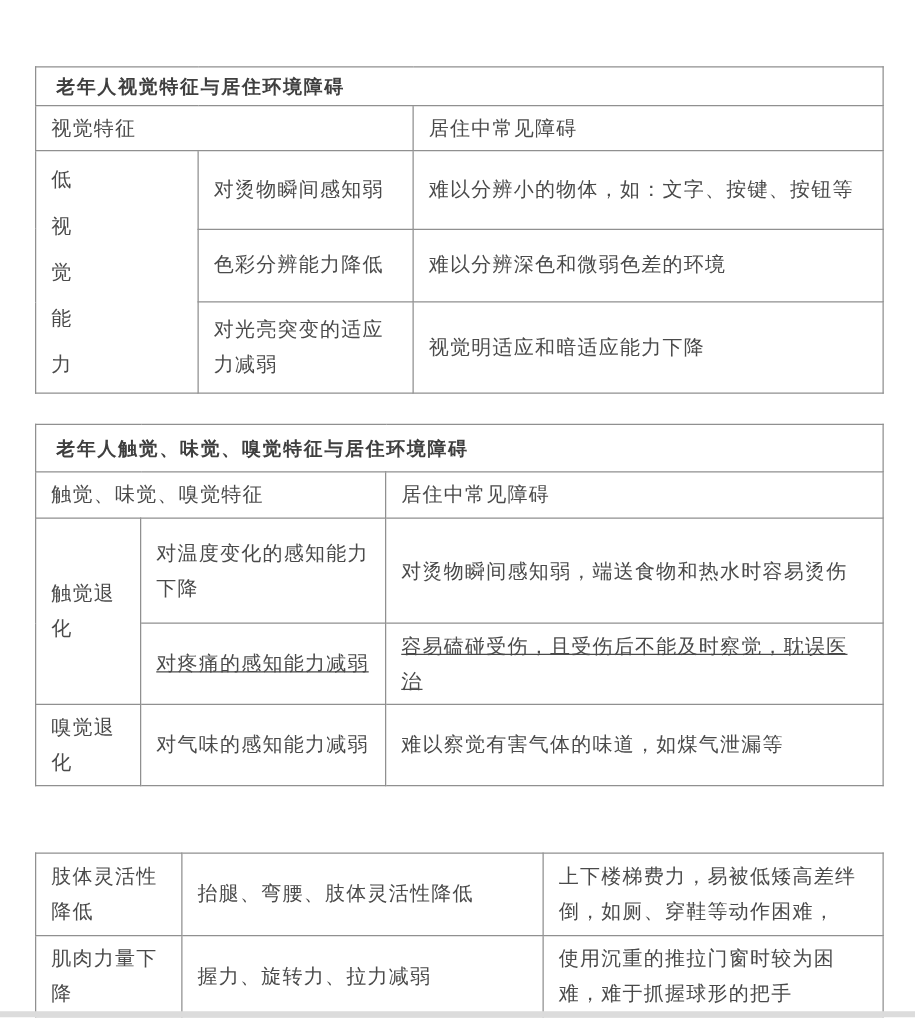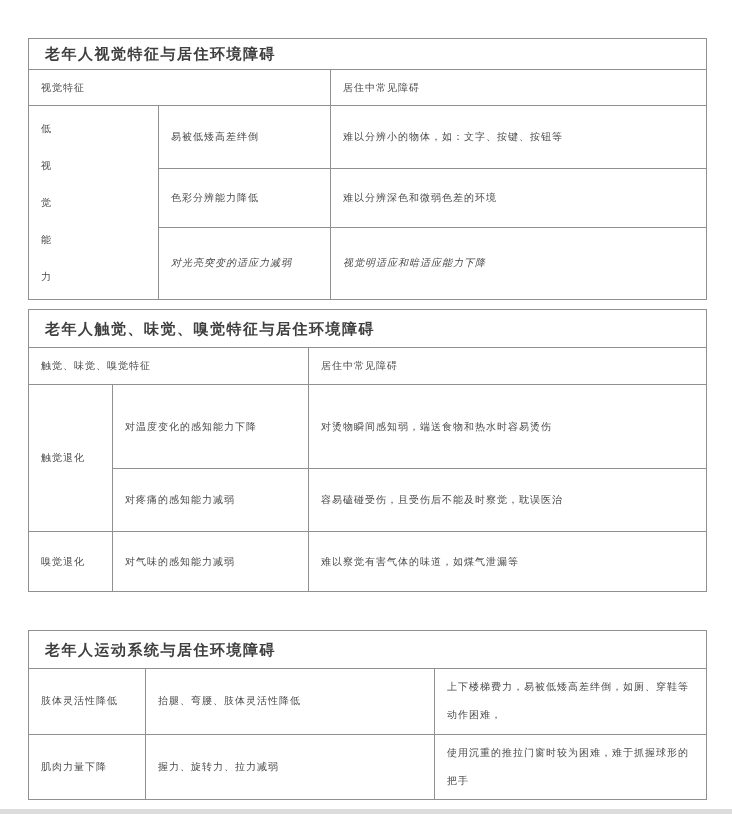--- a/index.html
+++ b/index.html
@@ -15,24 +15,25 @@
     overflow: hidden;
     position: relative;
   }
   .page {
     padding: 38px 26px 0 28px;
   }
   table.doc-table {
     border-collapse: collapse;
     table-layout: fixed;
     width: 678px;
+    margin-top: 15px;
   }
   table.doc-table td {
     border: 1px solid #909090;
-    font-size: 10px;
+    font-size: 16px;
     letter-spacing: 1px;
     line-height: 28px;
     padding: 4px 12px;
     vertical-align: middle;
     text-align: left;
     overflow-wrap: break-word;
   }
   tr.title-row td {
     font-weight: bold;
     font-size: 15px;
@@ -49,25 +50,25 @@
     line-height: 37px;
     word-break: break-all;
   }
   .gap-small { height: 9px; }
   .gap-large { height: 38px; }
   
   .t1-title  { height: 28px; }
   .t1-header { height: 36px; }
   .t1-r1 { height: 56px; padding-left: 20px; }
   .t1-r2 { height: 52px; }
-  .t1-r3 { height: 64px; font-style: italic; }
+  .t1-r3 { height: 64px; }
   .t2-title  { height: 38px; }
   .t2-header { height: 37px; }
   .t2-r1 { height: 84px; }
-  .t2-r2 { height: 63px; }
+  .t2-r2 { height: 63px; text-decoration: underline; }
   .t2-r3 { height: 60px; }
   .t3-title  { height: 38px; }
   .t3-header { height: 37px; }
   .t3-r1 { height: 66px; font-family: Liberation Mono, monospace; }
   .t3-r2 { height: 63px; }
   .bottom-edge {
     position: absolute;
     left: 0;
     bottom: 0;
     width: 100%;
@@ -91,21 +92,21 @@
       <td colspan="3">老年人视觉特征与居住环境障碍</td>
     </tr>
     <tr class="header-row t1-header">
       <td colspan="2">视觉特征</td>
       <td>居住中常见障碍</td>
     </tr>
     <tr class="t1-r1">
       <td rowspan="3">
         <div class="vlabel">低视觉能力</div>
       </td>
-      <td>易被低矮高差绊倒</td>
+      <td>对烫物瞬间感知弱</td>
       <td>难以分辨小的物体，如：文字、按键、按钮等</td>
     </tr>
     <tr class="t1-r2">
       <td>色彩分辨能力降低</td>
       <td>难以分辨深色和微弱色差的环境</td>
     </tr>
     <tr class="t1-r3">
       <td>对光亮突变的适应力减弱</td>
       <td>视觉明适应和暗适应能力下降</td>
     </tr>
@@ -147,23 +148,20 @@
 
   <div class="gap-large"></div>
 
   <table class="doc-table">
     <colgroup>
         <col style="width:117px">
         <col style="width:289px">
         <col style="width:272px">
       </colgroup>
     <tbody>
-        <tr class="title-row t3-title">
-      <td colspan="3">老年人运动系统与居住环境障碍</td>
-    </tr>
     <tr class="t3-r1">
       <td>肢体灵活性降低</td>
       <td>抬腿、弯腰、肢体灵活性降低</td>
       <td>上下楼梯费力，易被低矮高差绊倒，如厕、穿鞋等动作困难，</td>
     </tr>
     <tr class="t3-r2">
       <td>肌肉力量下降</td>
       <td>握力、旋转力、拉力减弱</td>
       <td>使用沉重的推拉门窗时较为困难，难于抓握球形的把手</td>
     </tr>

